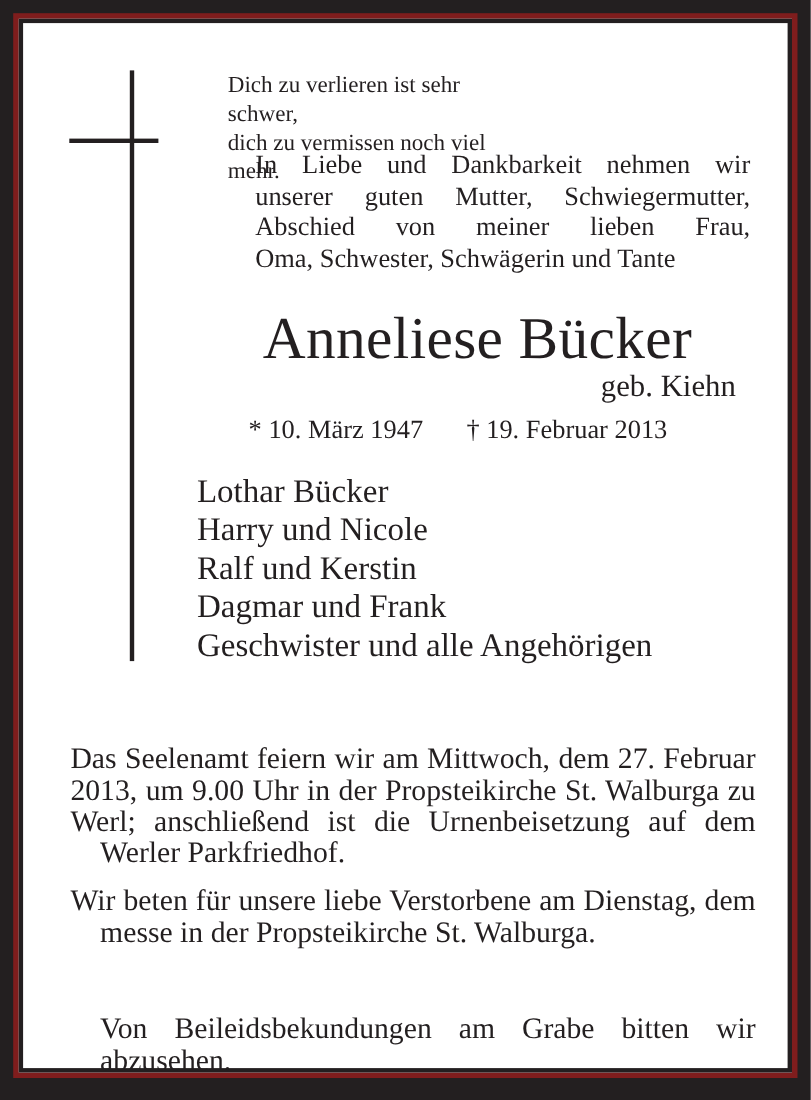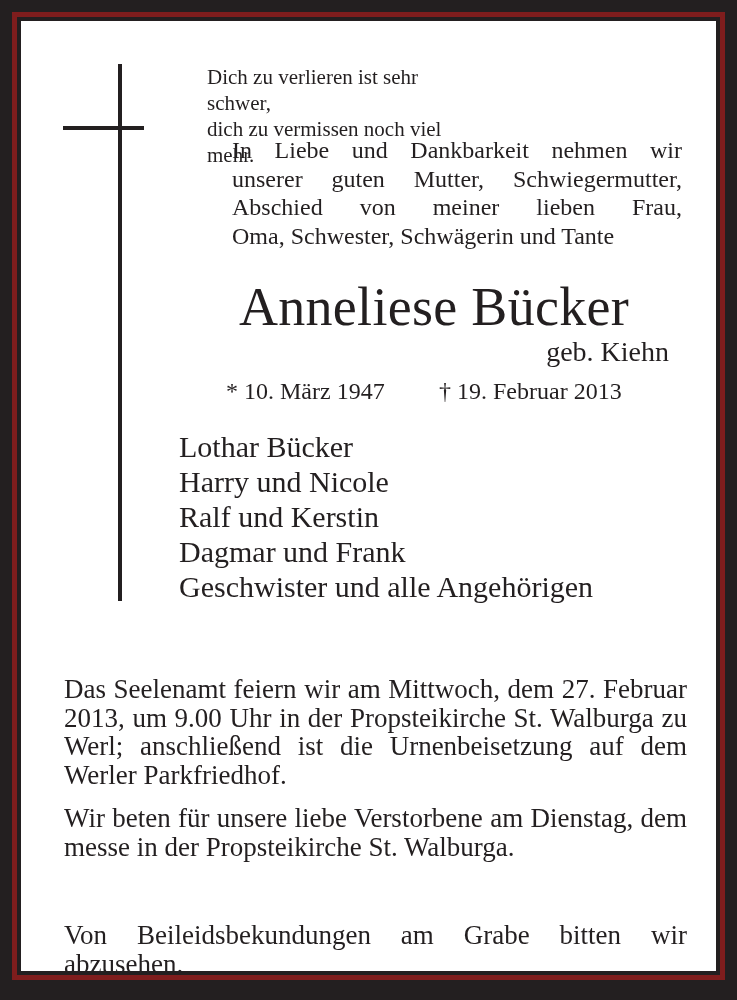--- a/index.html
+++ b/index.html
@@ -11,26 +11,26 @@
   .cross-h { position:absolute; left:42px; top:105px; width:81px; height:4px; background:#231f20; }
   .verse { position:absolute; left:186px; top:43px; width:260px; font-size:21px; line-height:26px; }
   .verse div { text-align:left; }
   .intro { position:absolute; left:191px; top:115px; width:470px; font-size:24px; line-height:28.5px; text-align:justify; }
   .intro div { text-align:justify; text-align-last:justify;margin-left:20px; }
   .intro div.last { text-align-last:left; }
   .name { position:absolute; left:178px; top:256px; width:470px; font-size:54px; line-height:60px; text-align:center; letter-spacing:0.3px; }
   .maiden { position:absolute; left:178px; top:318px; width:470px; font-size:28px; line-height:26px; text-align:right; padding-left:14px; box-sizing:border-box; }
   .dates { position:absolute; left:189px; top:355px; width:470px; font-size:24px; line-height:30px; }
   .dates .born { position:absolute; left:16px; }
-  .dates .died { position:absolute; left:229px; }
+  .dates .died { position:absolute; left:214px; }
   .family { position:absolute; left:158px; top:408px; width:500px; font-size:30px; line-height:35px; }
   .address { position:absolute; left:43px; top:605px; font-size:23px; line-height:28px; }
   .para { position:absolute; left:43px; width:623px; font-size:27px; line-height:28.5px; }
   .para div { text-align:justify; text-align-last:justify; }
-  .para div.last { text-align-last:left; }
+  .para div.last { text-align-last:left;margin-left:27px; }
   .p1 { top:654px; }
   .p2 { top:783px; }
   .p3 { top:900px; }
 </style>
 </head>
 <body>
 
 <div class="paper">
   <div class="frame">
     <div class="cross-v"></div>

